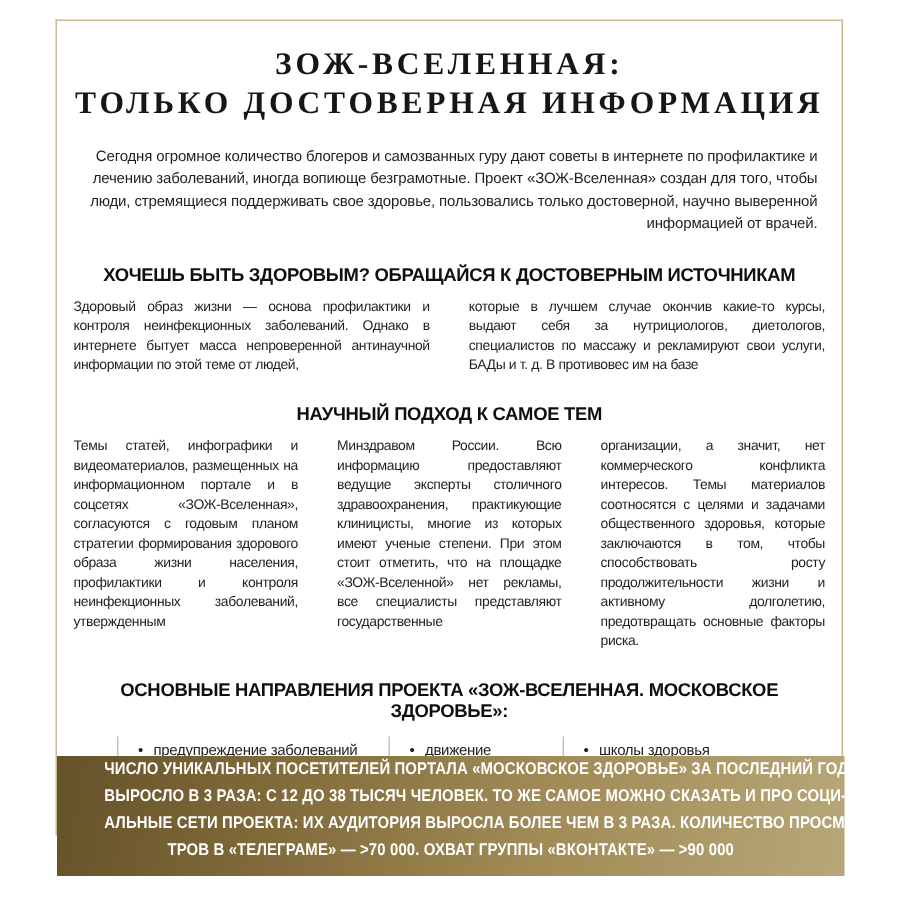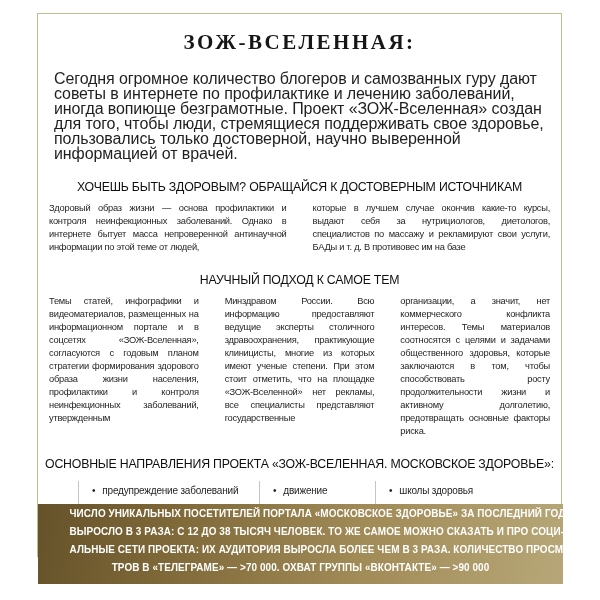--- a/index.html
+++ b/index.html
@@ -28,30 +28,30 @@
     text-align: center;
     font-family: "Liberation Serif", serif;
     font-weight: bold;
     font-size: 21px;
     line-height: 26px;
     letter-spacing: 2.5px;
     color: #161616;
   }
   .intro {
     margin: 16px 16px 0;
-    text-align: left;
-    font-size: 16px;
+    text-align: right;
+    font-size: 10px;
     line-height: 15px;
     letter-spacing: -0.1px;
     color: #1f1f1f;
   }
   .section-heading {
     margin: 19px 6px 0;
     text-align: center;
-    font-weight: normal;
+    font-weight: bold;
     font-size: 12.3px;
     letter-spacing: -0.2px;
     color: #0f0f0f;
   }
   .cols {
     display: flex;
     gap: 26px;
     margin: 8px 11px 0;
   }
   .col {
@@ -113,20 +113,21 @@
     letter-spacing: 0.1px;
   }
 </style>
 </head>
 <body>
 
 <div class="frame">
 
   <h1 class="page-title">
     <span>ЗОЖ-ВСЕЛЕННАЯ:</span><br>
+    <span>ТОЛЬКО ДОСТОВЕРНАЯ ИНФОРМАЦИЯ</span>
   </h1>
 
   <p class="intro">Сегодня огромное количество блогеров и самозванных гуру дают советы в интернете по профилактике и лечению заболеваний, иногда вопиюще безграмотные. Проект «ЗОЖ-Вселенная» создан для того, чтобы люди, стремящиеся поддерживать свое здоровье, пользовались только достоверной, научно выверенной информацией от врачей.</p>
 
   <h2 class="section-heading">ХОЧЕШЬ БЫТЬ ЗДОРОВЫМ? ОБРАЩАЙСЯ К ДОСТОВЕРНЫМ ИСТОЧНИКАМ</h2>
   <div class="cols">
     <div class="col">Здоровый образ жизни — основа профилактики и контроля неинфекционных заболеваний. Однако в интернете бытует масса непроверенной антинаучной информации по этой теме от людей,</div>
     <div class="col">которые в лучшем случае окончив какие-то курсы, выдают себя за нутрициологов, диетологов, специалистов по массажу и рекламируют свои услуги, БАДы и т. д. В противовес им на базе</div>
   </div>
 

